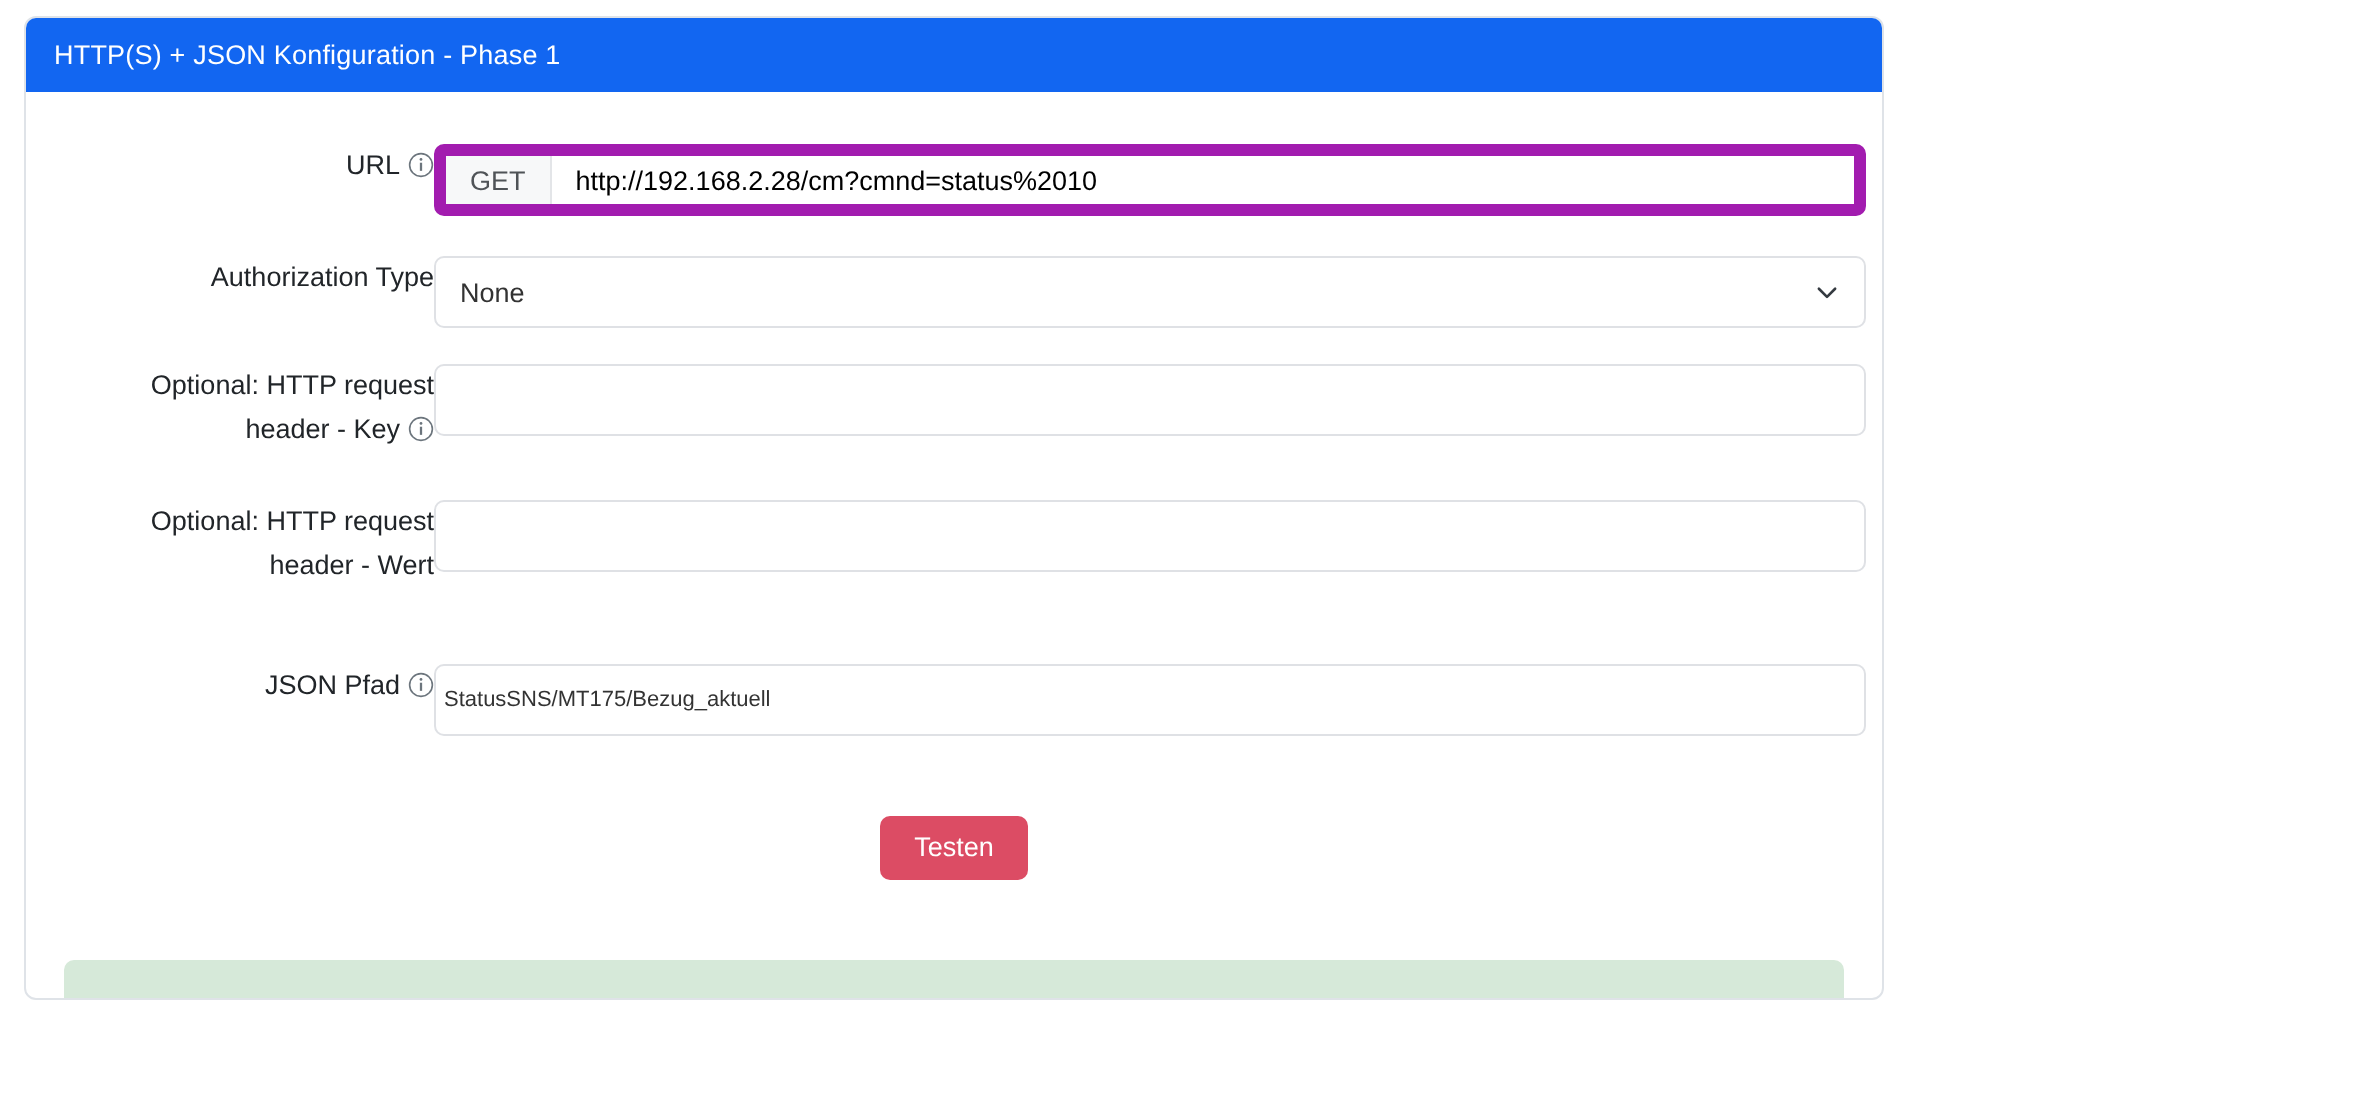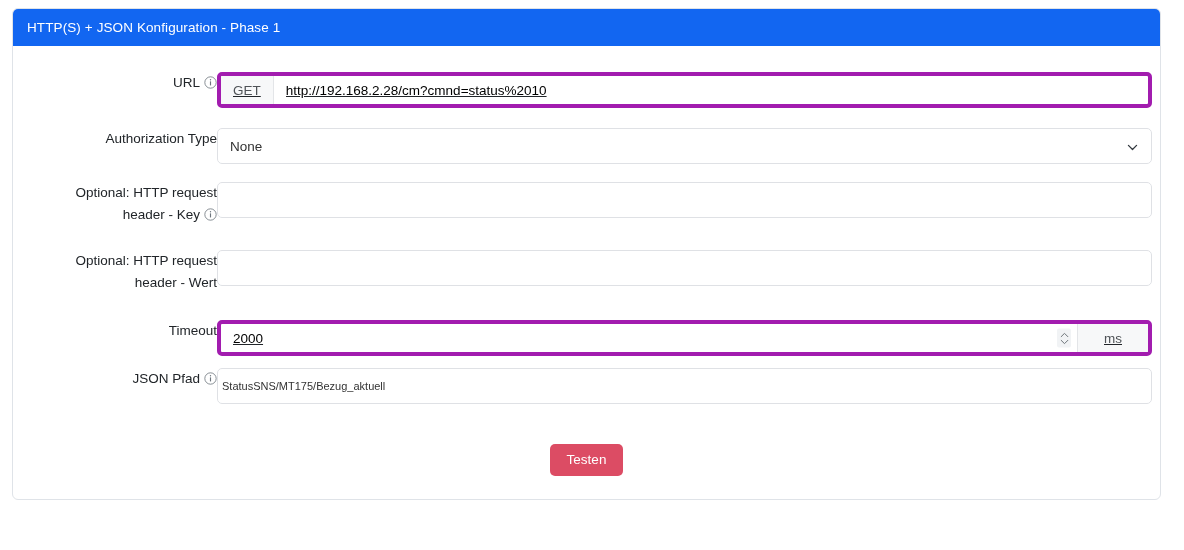--- a/index.html
+++ b/index.html
@@ -13,21 +13,21 @@
   body {
     font-family: "Liberation Sans", sans-serif;
     color: #212529;
     -webkit-font-smoothing: antialiased;
   }
 
   .card {
     position: absolute;
     left: 12px;
     top: 8px;
-    width: 1149px;
+    width: 930px;
     height: 492px;
     background: #ffffff;
     border: 1px solid #dfe3e8;
     border-radius: 6px;
     box-sizing: border-box;
     overflow: hidden;
   }
 
   .card-header {
     height: 37px;
@@ -79,26 +79,25 @@
     padding: 0 4px;
     outline: none;
   }
   .inp::placeholder { color: #b9bcc0; }
 
   
   .input-group {
     display: flex;
     width: 100%;
     height: 36px;
-    border: 4px solid #a21caf;
+    border: 6px solid #a21caf;
     border-radius: 5px;
     background: #ffffff;
     overflow: hidden;
     box-sizing: border-box;
-    text-decoration: underline;
   }
   .input-group .addon {
     display: flex;
     align-items: center;
     justify-content: center;
     padding: 0 12px;
     background: #f7f8f9;
     border-right: 1px solid #e3e5e8;
     font-size: 13.5px;
     color: #4f5357;
@@ -286,41 +285,20 @@
         <span class="lbl-line">Optional: HTTP request</span>
         <span class="lbl-line">header - Wert</span>
       </div>
       <div class="form-control-area">
         <input class="inp" type="text" value="" style="">
       </div>
     </div>
 
     <div class="sp-26"></div>
 
-    <div class="form-row">
-      <div class="form-label">
-        <span class="lbl-line">Timeout</span>
-      </div>
-      <div class="form-control-area">
-        <div class="input-group">
-          <span class="spin-wrap">
-            <input class="ig-inp" type="text" value="2000" style="">
-            <span class="spinner">
-              <svg viewBox="0 0 10 6" width="9" height="5">
-                  <path d="M1 5 L5 1 L9 5" fill="none" stroke="#6d7479" stroke-width="1.2" stroke-linecap="round" stroke-linejoin="round"></path>
-                </svg>
-              <svg viewBox="0 0 10 6" width="9" height="5">
-                  <path d="M1 1 L5 5 L9 1" fill="none" stroke="#6d7479" stroke-width="1.2" stroke-linecap="round" stroke-linejoin="round"></path>
-                </svg>
-            </span>
-          </span>
-          <span class="addon addon-right">ms</span>
-        </div>
-      </div>
-    </div>
 
     <div class="sp-12"></div>
 
     <div class="form-row">
       <div class="form-label">
         <span class="lbl-line">
           <span>JSON Pfad</span><span class="info-icon"><svg viewBox="0 0 16 16" width="13" height="13">
                 <circle cx="8" cy="8" r="7" fill="none" stroke="#6c757d" stroke-width="1"></circle>
                 <circle cx="8" cy="4.6" r="0.85" fill="#6c757d"></circle>
                 <rect x="7.3" y="6.6" width="1.4" height="5" fill="#6c757d"></rect>

